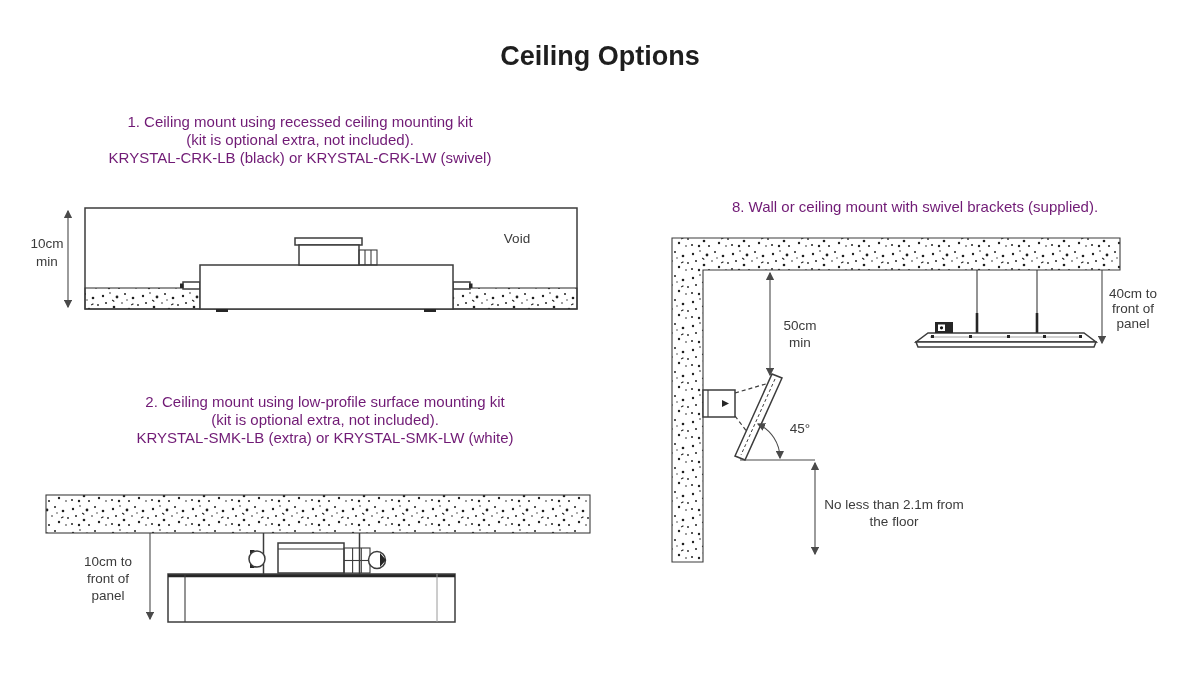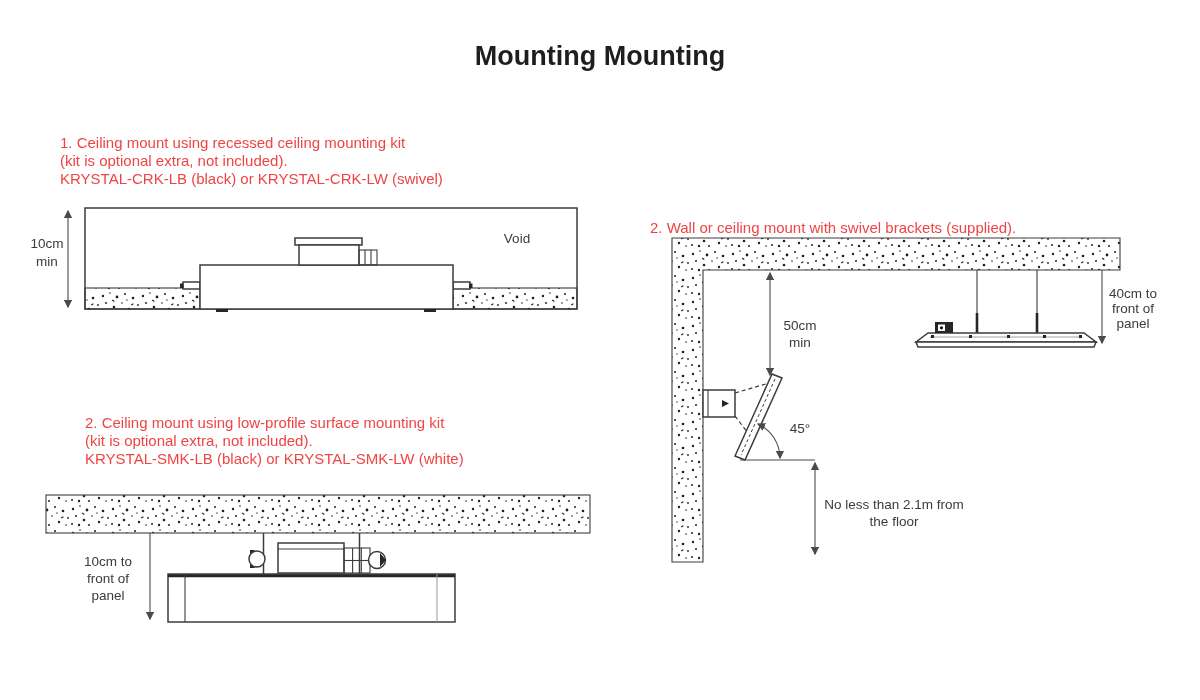--- a/index.html
+++ b/index.html
@@ -1,21 +1,21 @@
 <!DOCTYPE html>
 <html><head>
 <meta charset="utf-8">
 <style>
   html,body { margin:0; padding:0; background:#ffffff; }
   .page { position:relative; width:1200px; height:700px; background:#ffffff;
           font-family:"Liberation Sans", sans-serif; overflow:hidden; }
   .title { position:absolute; left:0; top:41px; width:100%; margin:0;
            text-align:center; font-size:27px; font-weight:bold; color:#1e1e1e; }
-  .heading { position:absolute; font-size:15px;
-             line-height:18px; color:#ef4444;margin-top:21px; }
+  .heading { position:absolute; text-align:center; font-size:15px;
+             line-height:18px; color:#701a75; }
   #h1 { left:60px;  top:113px; width:480px; }
   #h2 { left:85px;  top:393px; width:480px; }
   #h3 { left:650px; top:198px; width:530px; }
   svg.diagram { position:absolute; overflow:visible; }
   #d1 { left:20px;  top:195px; }
   #d2 { left:30px;  top:480px; }
   #d3 { left:650px; top:225px; }
   .obj   { fill:#ffffff; stroke:#3c3c3c; stroke-width:1.5; }
   .thin  { fill:none;    stroke:#3c3c3c; stroke-width:1.1; }
   .dimln { stroke:#4a4a4a; stroke-width:1.1; fill:none; }
@@ -49,21 +49,21 @@
         <circle cx="9" cy="21" r="1.2" fill="#1f1f1f"></circle>
         <rect x="12" y="9" width="2.6" height="1.1" fill="#1f1f1f" transform="rotate(35 13 9.5)"></rect>
         <rect x="31" y="13" width="2.6" height="1.1" fill="#1f1f1f" transform="rotate(-30 32 13.5)"></rect>
       </pattern>
       <marker id="arr" viewBox="0 0 10 10" refX="8.5" refY="5" markerWidth="7.5" markerHeight="7.5" orient="auto-start-reverse">
         <path d="M0,0 L10,5 L0,10 Z" fill="#4a4a4a"></path>
       </marker>
     </defs>
   </svg>
 
-  <h1 class="title">Mounting Mounting</h1>
+  <h1 class="title">Ceiling Options</h1>
 
   <div class="heading" id="h1">
     <div>1. Ceiling mount using recessed ceiling mounting kit</div>
     <div>(kit is optional extra, not included).</div>
     <div>KRYSTAL-CRK-LB (black) or KRYSTAL-CRK-LW (swivel)</div>
   </div>
 
   <svg id="d1" class="diagram" width="580" height="130" viewBox="0 0 580 130">
     <g>
       <rect x="65" y="13" width="492" height="101" class="obj" stroke-width="1.6"></rect>
@@ -90,21 +90,21 @@
       <line x1="48" y1="16" x2="48" y2="112" class="dimln" marker-start="url(#arr)" marker-end="url(#arr)"></line>
       <text x="27" y="53" text-anchor="middle" class="dimtext">10cm</text>
       <text x="27" y="71" text-anchor="middle" class="dimtext">min</text>
     </g>
     <text x="497" y="48" text-anchor="middle" class="dimtext" font-size="14.5">Void</text>
   </svg>
 
   <div class="heading" id="h2">
     <div>2. Ceiling mount using low-profile surface mounting kit</div>
     <div>(kit is optional extra, not included).</div>
-    <div>KRYSTAL-SMK-LB (black) or KRYSTAL-SMK-LW (white)</div>
+    <div>KRYSTAL-SMK-LB (extra) or KRYSTAL-SMK-LW (white)</div>
   </div>
 
   <svg id="d2" class="diagram" width="580" height="170" viewBox="0 0 580 170">
     <rect x="16" y="15" width="544" height="38" class="band"></rect>
     <g>
       <line x1="233.5" y1="53" x2="233.5" y2="94" class="obj"></line>
       <line x1="329.5" y1="53" x2="329.5" y2="94" class="obj"></line>
       <rect x="248" y="63" width="66" height="30" class="obj" stroke-width="1.2"></rect>
       <line x1="248" y1="69" x2="314" y2="69" class="thin"></line>
       <g>
@@ -130,21 +130,21 @@
     </g>
     <g>
       <line x1="120" y1="53" x2="120" y2="139" class="dimln" marker-end="url(#arr)"></line>
       <text x="78" y="86" text-anchor="middle" class="dimtext">10cm to</text>
       <text x="78" y="103" text-anchor="middle" class="dimtext">front of</text>
       <text x="78" y="120" text-anchor="middle" class="dimtext">panel</text>
     </g>
   </svg>
 
   <div class="heading" id="h3">
-    <div>2. Wall or ceiling mount with swivel brackets (supplied).</div>
+    <div>8. Wall or ceiling mount with swivel brackets (supplied).</div>
   </div>
 
   <svg id="d3" class="diagram" width="530" height="360" viewBox="0 0 530 360">
     <path d="M22,13 H470 V45 H53 V337 H22 Z" class="band"></path>
 
     <g>
       <line x1="120" y1="48" x2="120" y2="150" class="dimln" marker-start="url(#arr)" marker-end="url(#arr)"></line>
       <text x="150" y="105" text-anchor="middle" class="dimtext">50cm</text>
       <text x="150" y="122" text-anchor="middle" class="dimtext">min</text>
     </g>

